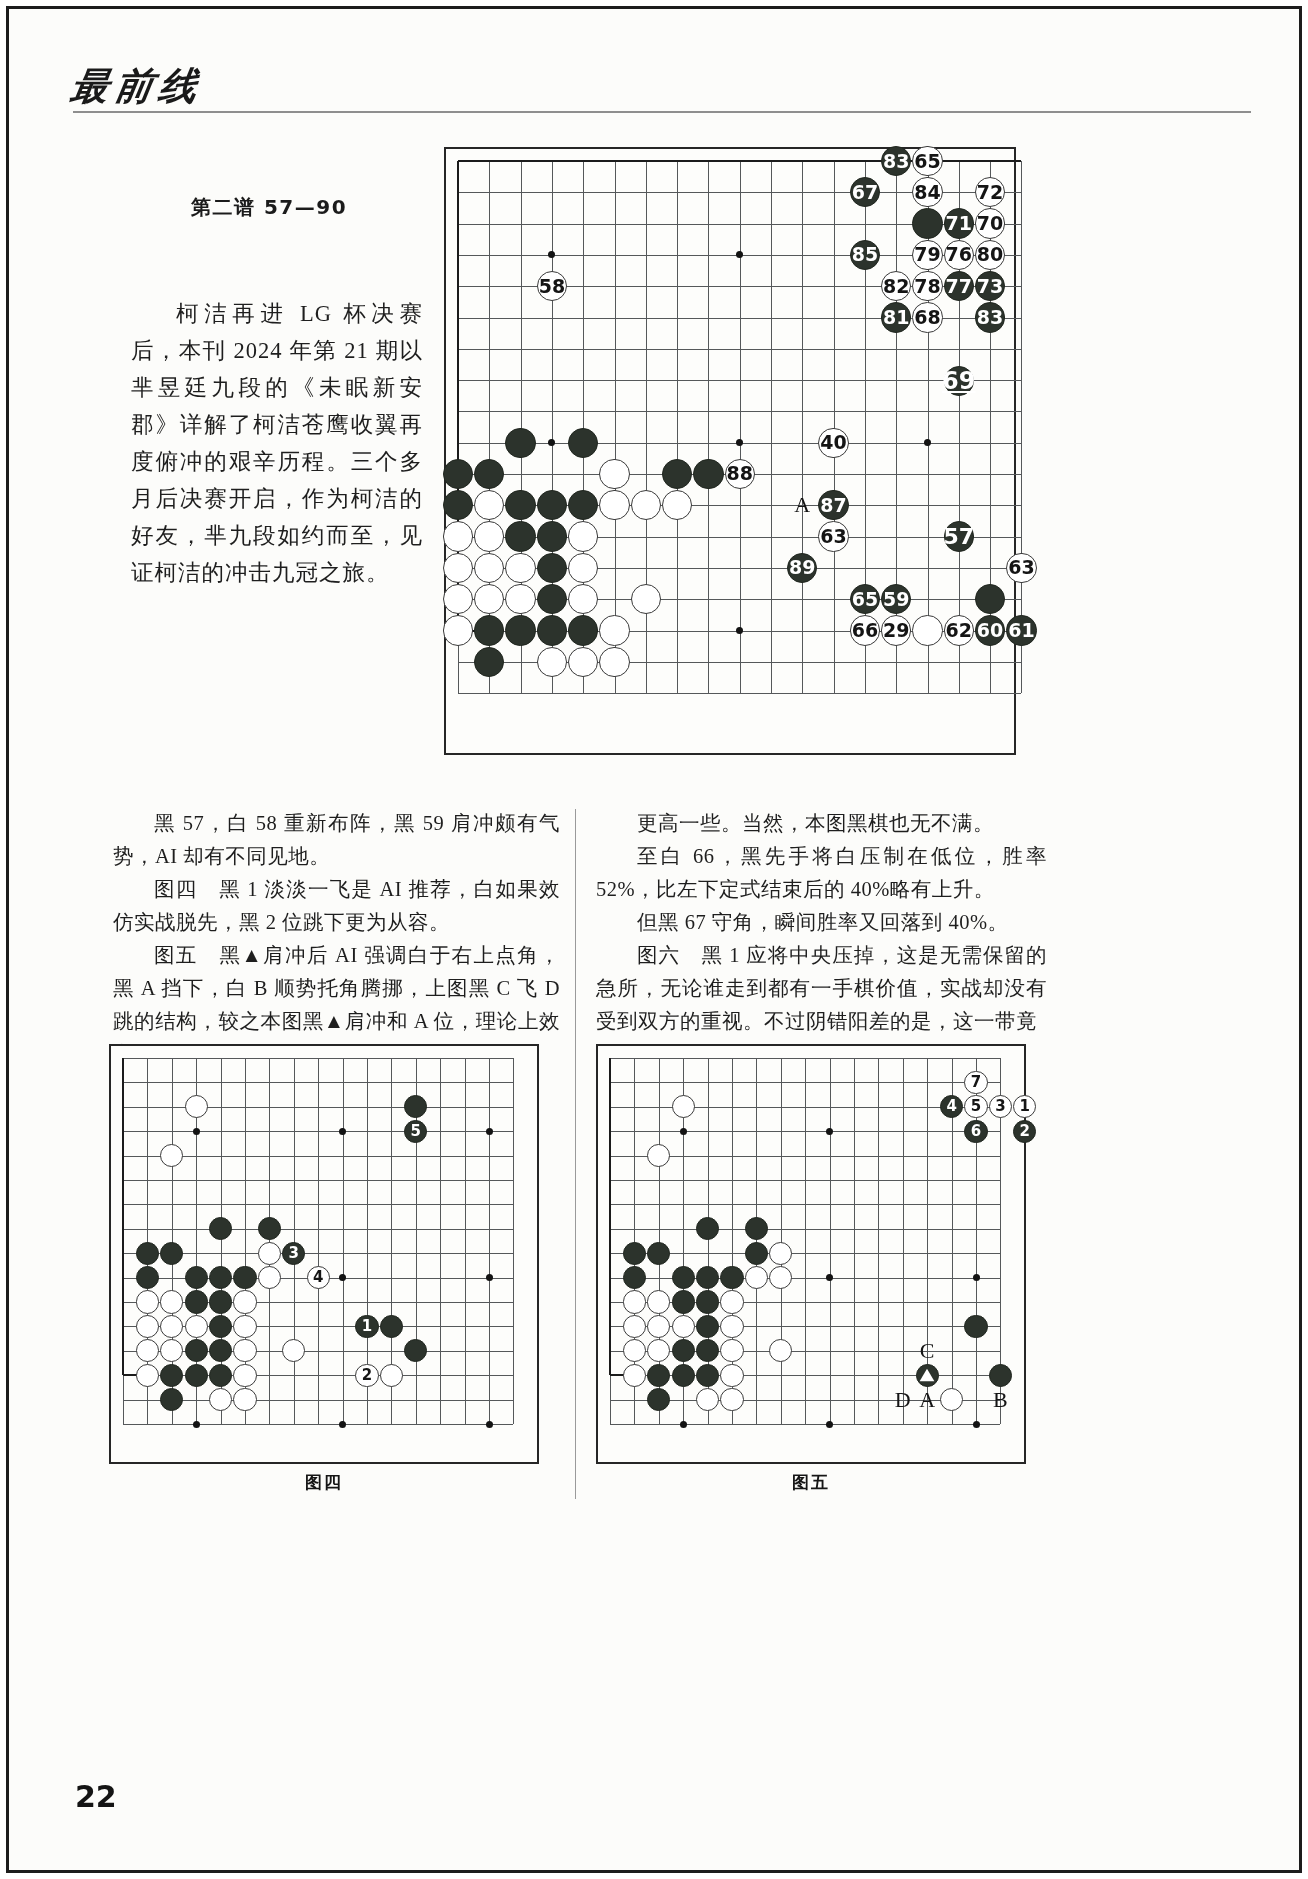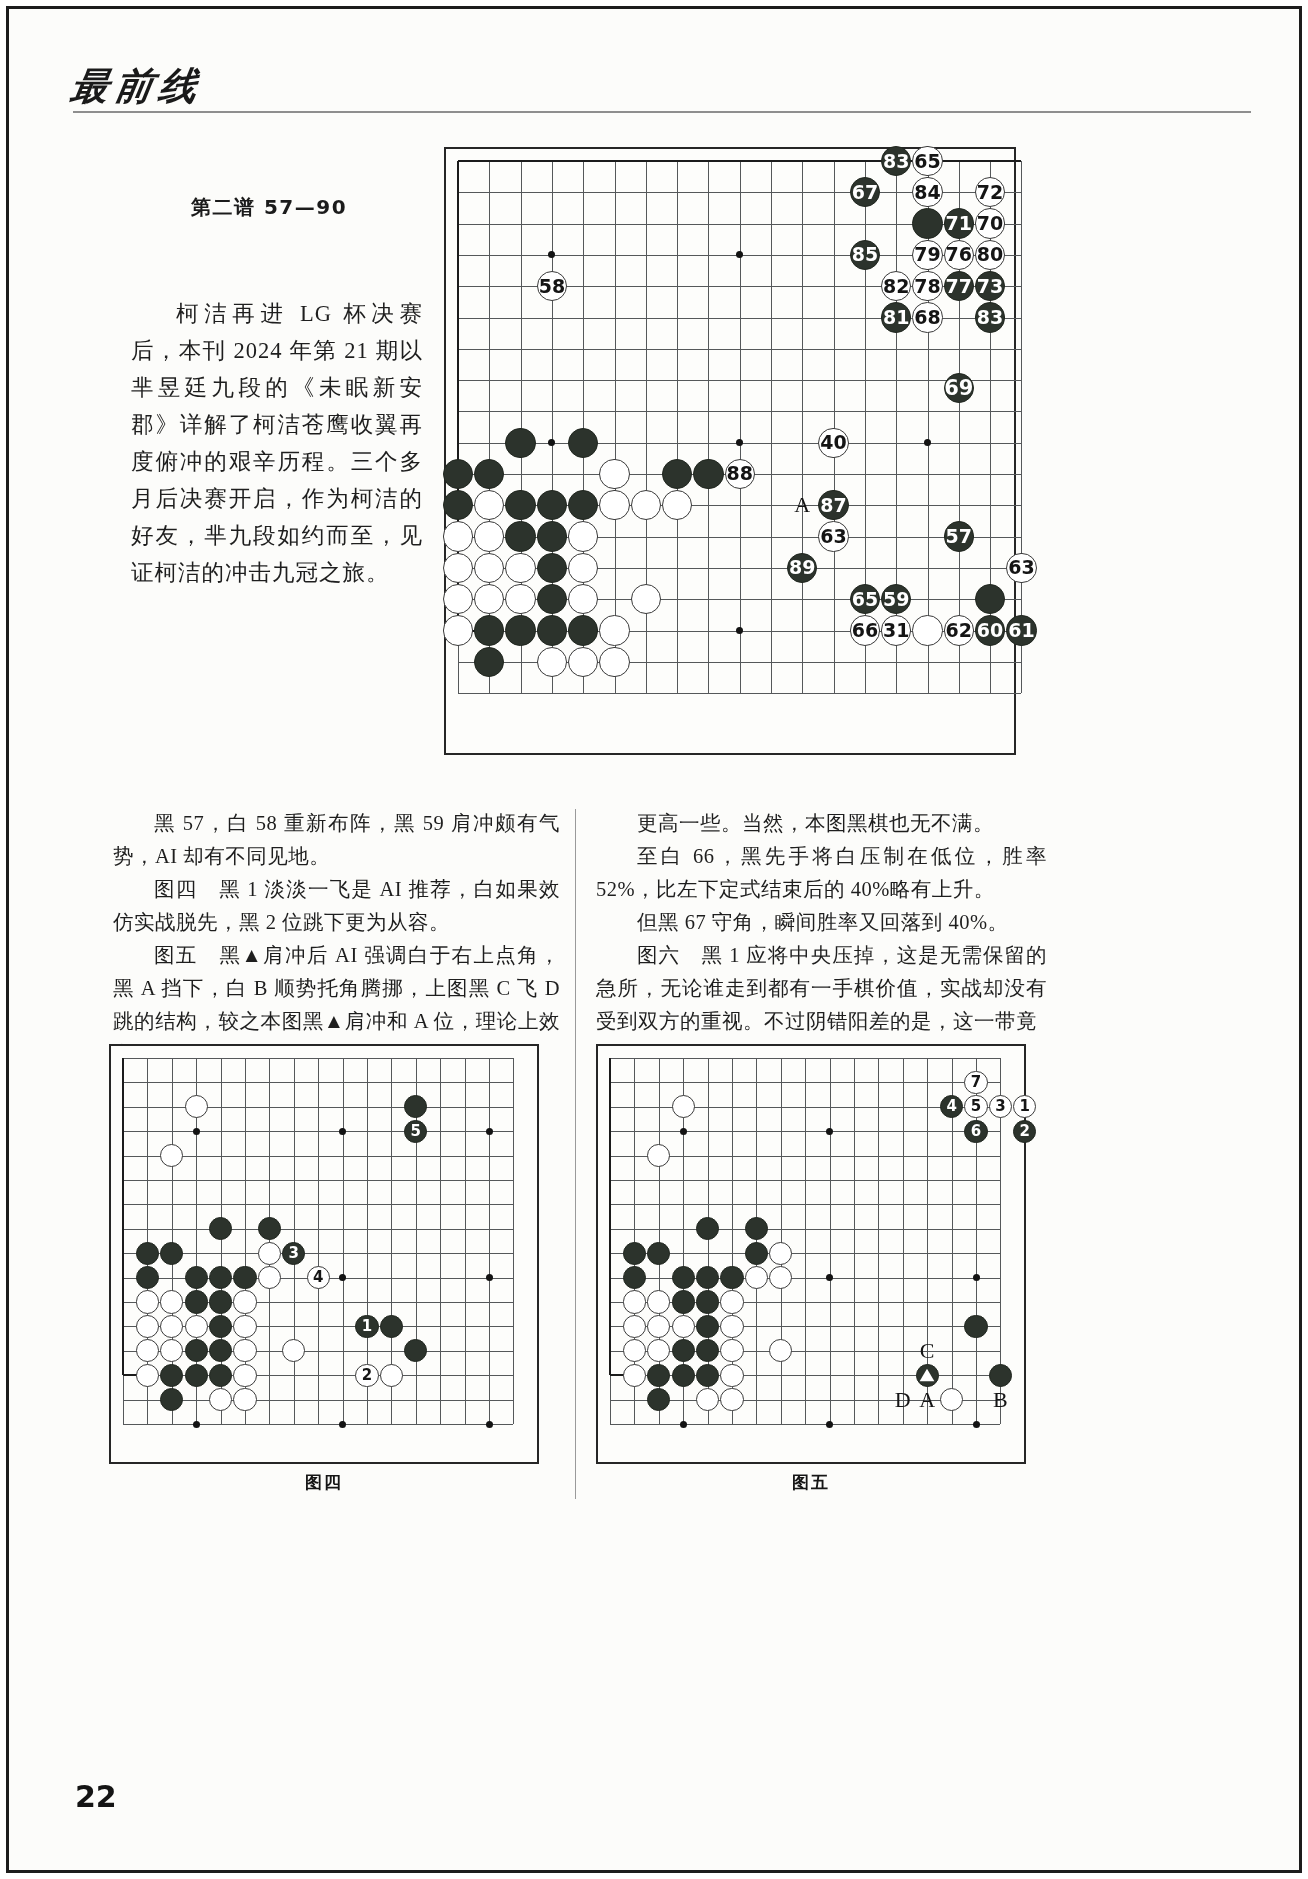--- a/index.html
+++ b/index.html
@@ -302,58 +302,58 @@
         </div>
         <div class="stone black" style="width: 30.4px; height: 30.4px; left: 435px; top: 153.3px; font-size: 19px; z-index: 5;">
           <span>81</span>
         </div>
         <div class="stone white" style="width: 30.4px; height: 30.4px; left: 466.3px; top: 153.3px; font-size: 19px; z-index: 5;">
           <span>68</span>
         </div>
         <div class="stone black" style="width: 30.4px; height: 30.4px; left: 528.9px; top: 153.3px; font-size: 19px; z-index: 5;">
           <span>83</span>
         </div>
-        <div class="stone black" style="width: 30.4px; height: 30.4px; left: 497.6px; top: 224px; font-size: 21px; z-index: 5;">
+        <div class="stone black" style="width: 30.4px; height: 30.4px; left: 497.6px; top: 217px; font-size: 24px; z-index: 5; text-decoration: underline;">
           <span>69</span>
         </div>
         <div class="stone white" style="width: 30.4px; height: 30.4px; left: 90.7px; top: 122px; font-size: 19px; z-index: 5;">
           <span>58</span>
         </div>
         <div class="stone white" style="width: 30.4px; height: 30.4px; left: 372.4px; top: 278.5px; font-size: 19px; z-index: 5;">
           <span>40</span>
         </div>
         <div class="stone white" style="width: 30.4px; height: 30.4px; left: 278.5px; top: 309.8px; font-size: 19px; z-index: 5;">
           <span>88</span>
         </div>
         <div class="stone black" style="width: 30.4px; height: 30.4px; left: 372.4px; top: 341.1px; font-size: 19px; z-index: 5;">
           <span>87</span>
         </div>
         <div class="stone white" style="width: 30.4px; height: 30.4px; left: 372.4px; top: 372.4px; font-size: 19px; z-index: 5;">
           <span>63</span>
         </div>
-        <div class="stone black" style="width: 30.4px; height: 30.4px; left: 497.6px; top: 372.4px; font-size: 19px; z-index: 5;">
+        <div class="stone black" style="width: 30.4px; height: 30.4px; left: 497.6px; top: 372.4px; font-size: 22px; z-index: 5;">
           <span>57</span>
         </div>
         <div class="stone black" style="width: 30.4px; height: 30.4px; left: 341.1px; top: 403.7px; font-size: 19px; z-index: 5;">
           <span>89</span>
         </div>
         <div class="stone white" style="width: 30.4px; height: 30.4px; left: 560.2px; top: 403.7px; font-size: 19px; z-index: 5;">
           <span>63</span>
         </div>
         <div class="stone black" style="width: 30.4px; height: 30.4px; left: 403.7px; top: 435px; font-size: 19px; z-index: 5;">
           <span>65</span>
         </div>
         <div class="stone black" style="width: 30.4px; height: 30.4px; left: 435px; top: 435px; font-size: 19px; z-index: 5;">
           <span>59</span>
         </div>
         <div class="stone white" style="width: 30.4px; height: 30.4px; left: 403.7px; top: 466.3px; font-size: 19px; z-index: 5;">
           <span>66</span>
         </div>
         <div class="stone white" style="width: 30.4px; height: 30.4px; left: 435px; top: 466.3px; font-size: 19px; z-index: 5;">
-          <span>31</span>
+          <span>29</span>
         </div>
         <div class="stone white" style="width: 30.4px; height: 30.4px; left: 497.6px; top: 466.3px; font-size: 19px; z-index: 5;">
           <span>62</span>
         </div>
         <div class="stone black" style="width: 30.4px; height: 30.4px; left: 528.9px; top: 466.3px; font-size: 19px; z-index: 5;">
           <span>60</span>
         </div>
         <div class="stone black" style="width: 30.4px; height: 30.4px; left: 560.2px; top: 466.3px; font-size: 19px; z-index: 5;">
           <span>61</span>
         </div>

